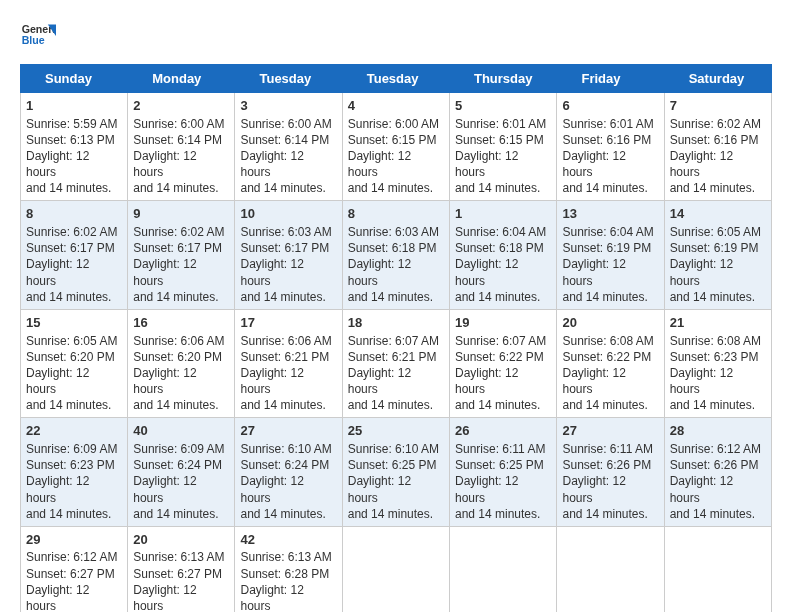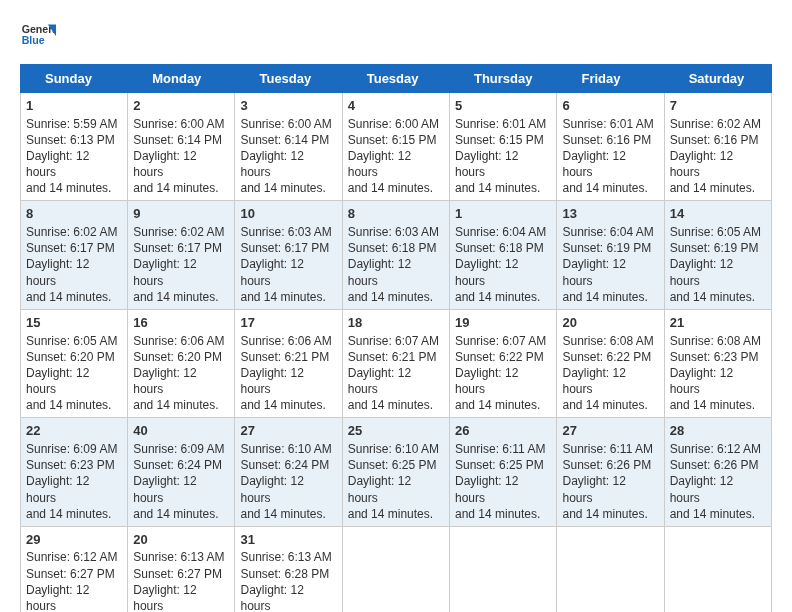--- a/index.html
+++ b/index.html
@@ -248,21 +248,21 @@
         <tr>
           <td>
             <span class="day-number">29</span>
             <div class="day-info">Sunrise: 6:12 AM<br>Sunset: 6:27 PM<br>Daylight: 12 hours<br>and 14 minutes.</div>
           </td>
           <td>
             <span class="day-number">20</span>
             <div class="day-info">Sunrise: 6:13 AM<br>Sunset: 6:27 PM<br>Daylight: 12 hours<br>and 14 minutes.</div>
           </td>
           <td>
-            <span class="day-number">31</span>
+            <span class="day-number">42</span>
             <div class="day-info">Sunrise: 6:13 AM<br>Sunset: 6:28 PM<br>Daylight: 12 hours<br>and 14 minutes.</div>
           </td>
           <td class="empty-cell"></td>
           <td class="empty-cell"></td>
           <td class="empty-cell"></td>
           <td class="empty-cell"></td>
         </tr>
       </tbody>
   </table>
 </div>

